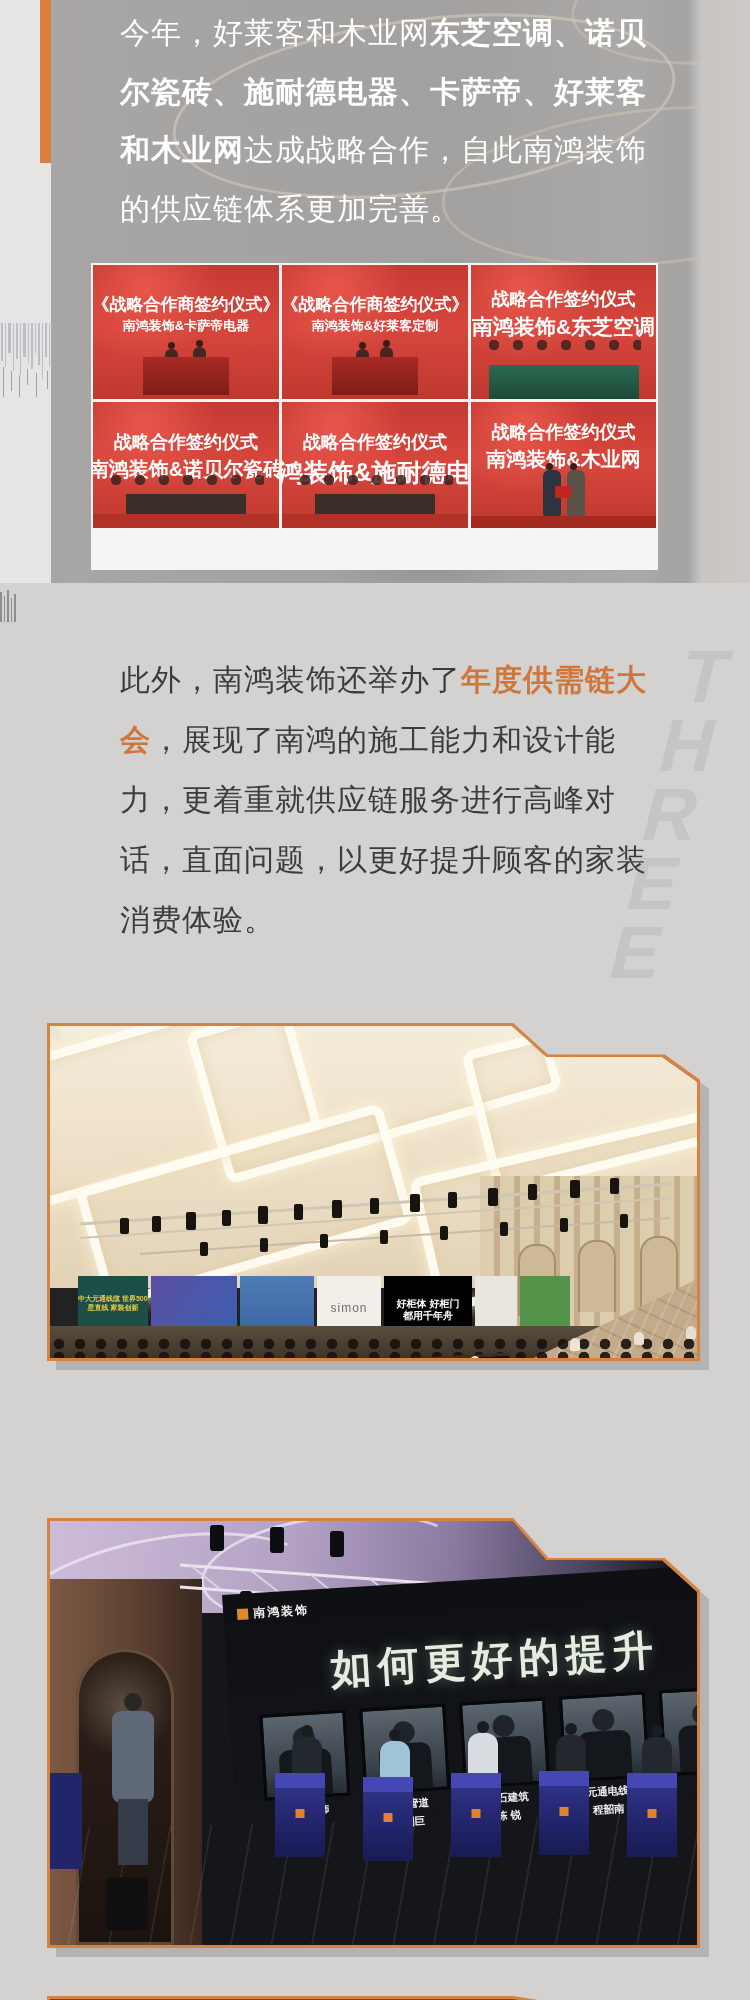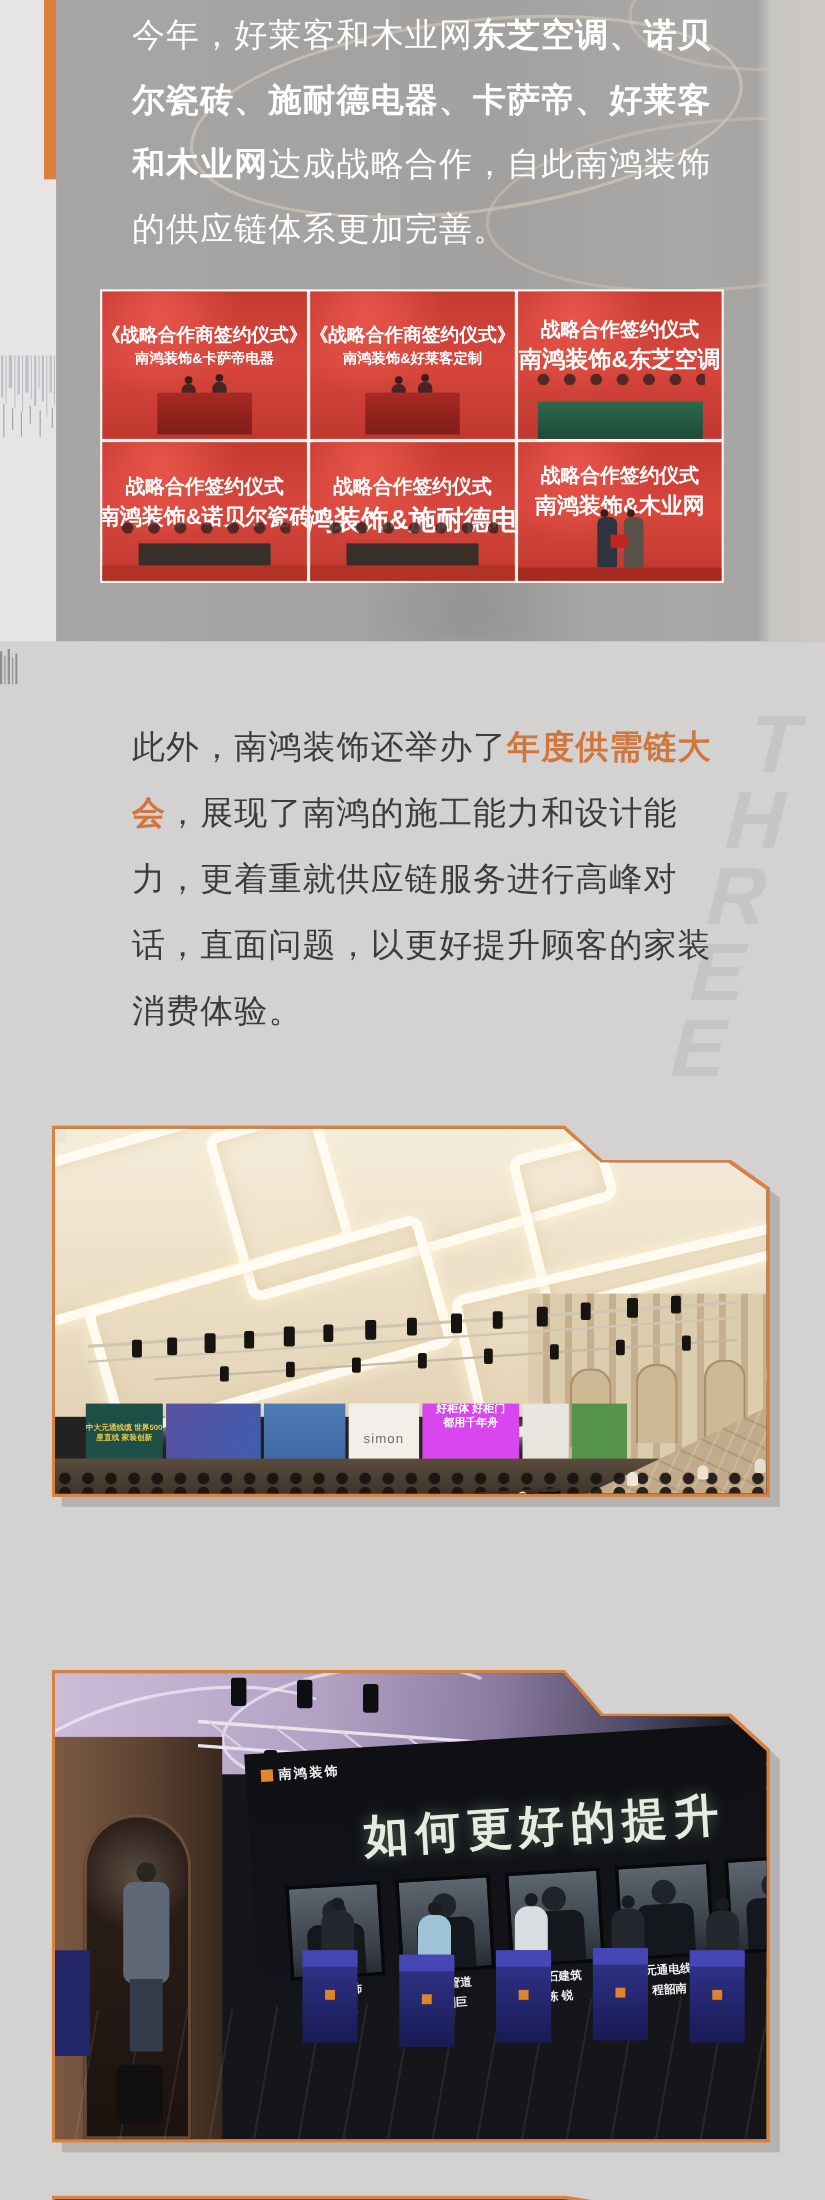--- a/index.html
+++ b/index.html
@@ -25,21 +25,21 @@
   .plant-shadow{left:280px;top:440px;width:190px;height:143px;opacity:.16;filter:blur(5px);
         background:radial-gradient(ellipse at 50% 80%,#56565a 0%,rgba(86,86,90,.4) 45%,transparent 70%);}
 
   .para{position:absolute;width:532px;margin:0;font-size:30px;letter-spacing:1px;word-break:break-word;}
   .hero-para{left:120px;top:4px;line-height:58.5px;color:#ffffff;font-weight:400;}
   .hero-para b{font-weight:700;}
   .body-para{left:120px;top:650px;line-height:60px;color:#3c3c3c;}
   .body-para .orange{color:#d0763c;font-weight:700;font-style:normal;}
 
   
-  .grid{left:91px;top:263px;width:567px;height:267px;background:#f6f5f3;}
+  .grid{left:91px;top:263px;width:567px;height:307px;background:#f6f5f3;}
   .cell{position:absolute;overflow:hidden;margin:0;
         background:radial-gradient(circle at 28% 18%,#e8564b 0%,rgba(232,86,75,0) 42%),
                    linear-gradient(180deg,#c43a31 0%,#d7463c 48%,#bf382f 100%);}
   .cell .cap{position:absolute;left:50%;transform:translateX(-50%);white-space:nowrap;
         color:#fff;font-weight:700;text-align:center;}
   .cell .cap1{font-size:17px;}
   .cell .cap2{font-size:13px;}
   .c1{left:2px;top:2px;width:186px;height:134px;}
   .c2{left:191px;top:2px;width:186px;height:134px;}
   .c3{left:380px;top:2px;width:185px;height:134px;}
@@ -83,21 +83,21 @@
         background:repeating-linear-gradient(90deg,#dccdae 0 14px,#c5af8c 14px 20px);}
   .arch{position:absolute;width:34px;height:70px;border-radius:17px 17px 0 0;background:#cdb996;border:2px solid #a8906c;border-bottom:none;}
   .trussA{left:30px;top:128px;}
   .bannersA{left:28px;top:250px;height:64px;display:flex;}
   .bannerA{height:64px;margin-right:3px;overflow:hidden;text-align:center;color:#fff;flex:none;}
   .bannerA .bt{display:block;font-size:7px;line-height:9px;white-space:nowrap;}
   .bA0{width:70px;background:#1d4f46;padding-top:18px;color:#e8c84a;font-weight:700;}
   .bA1{width:86px;background:linear-gradient(120deg,#5a4fa0,#3c5fb0);}
   .bA2{width:74px;background:linear-gradient(180deg,#4f7cb5,#3a63a0);}
   .bA3{width:64px;background:#f2efe9;color:#6b6f72;font-size:12px;line-height:64px;font-weight:400;letter-spacing:1px;}
-  .bA4{width:88px;background:#d946ef;font-weight:700;}
+  .bA4{width:88px;background:#000000;padding-top:22px;font-weight:700;}
   .bA4 .bt{font-size:10px;line-height:12px;}
   .bA5{width:42px;background:#e9e6df;}
   .bA6{width:50px;background:#55924a;}
   .audience{left:0;top:300px;width:647px;height:122px;
         background:linear-gradient(180deg,#5a4c3e 0%,#352c24 35%,#1c1712 100%);}
   .heads{left:0;top:312px;width:647px;height:64px;opacity:.9;
         background-image:radial-gradient(circle at 9px 6px,#17120e 5px,rgba(0,0,0,0) 5.6px);
         background-size:21px 13px;}
   .tableRow{position:absolute;background:linear-gradient(180deg,#383026 0 3px,#0e0d0c 3px);transform:rotate(-3deg);}
   .t1{left:30px;top:338px;width:430px;height:13px;}

